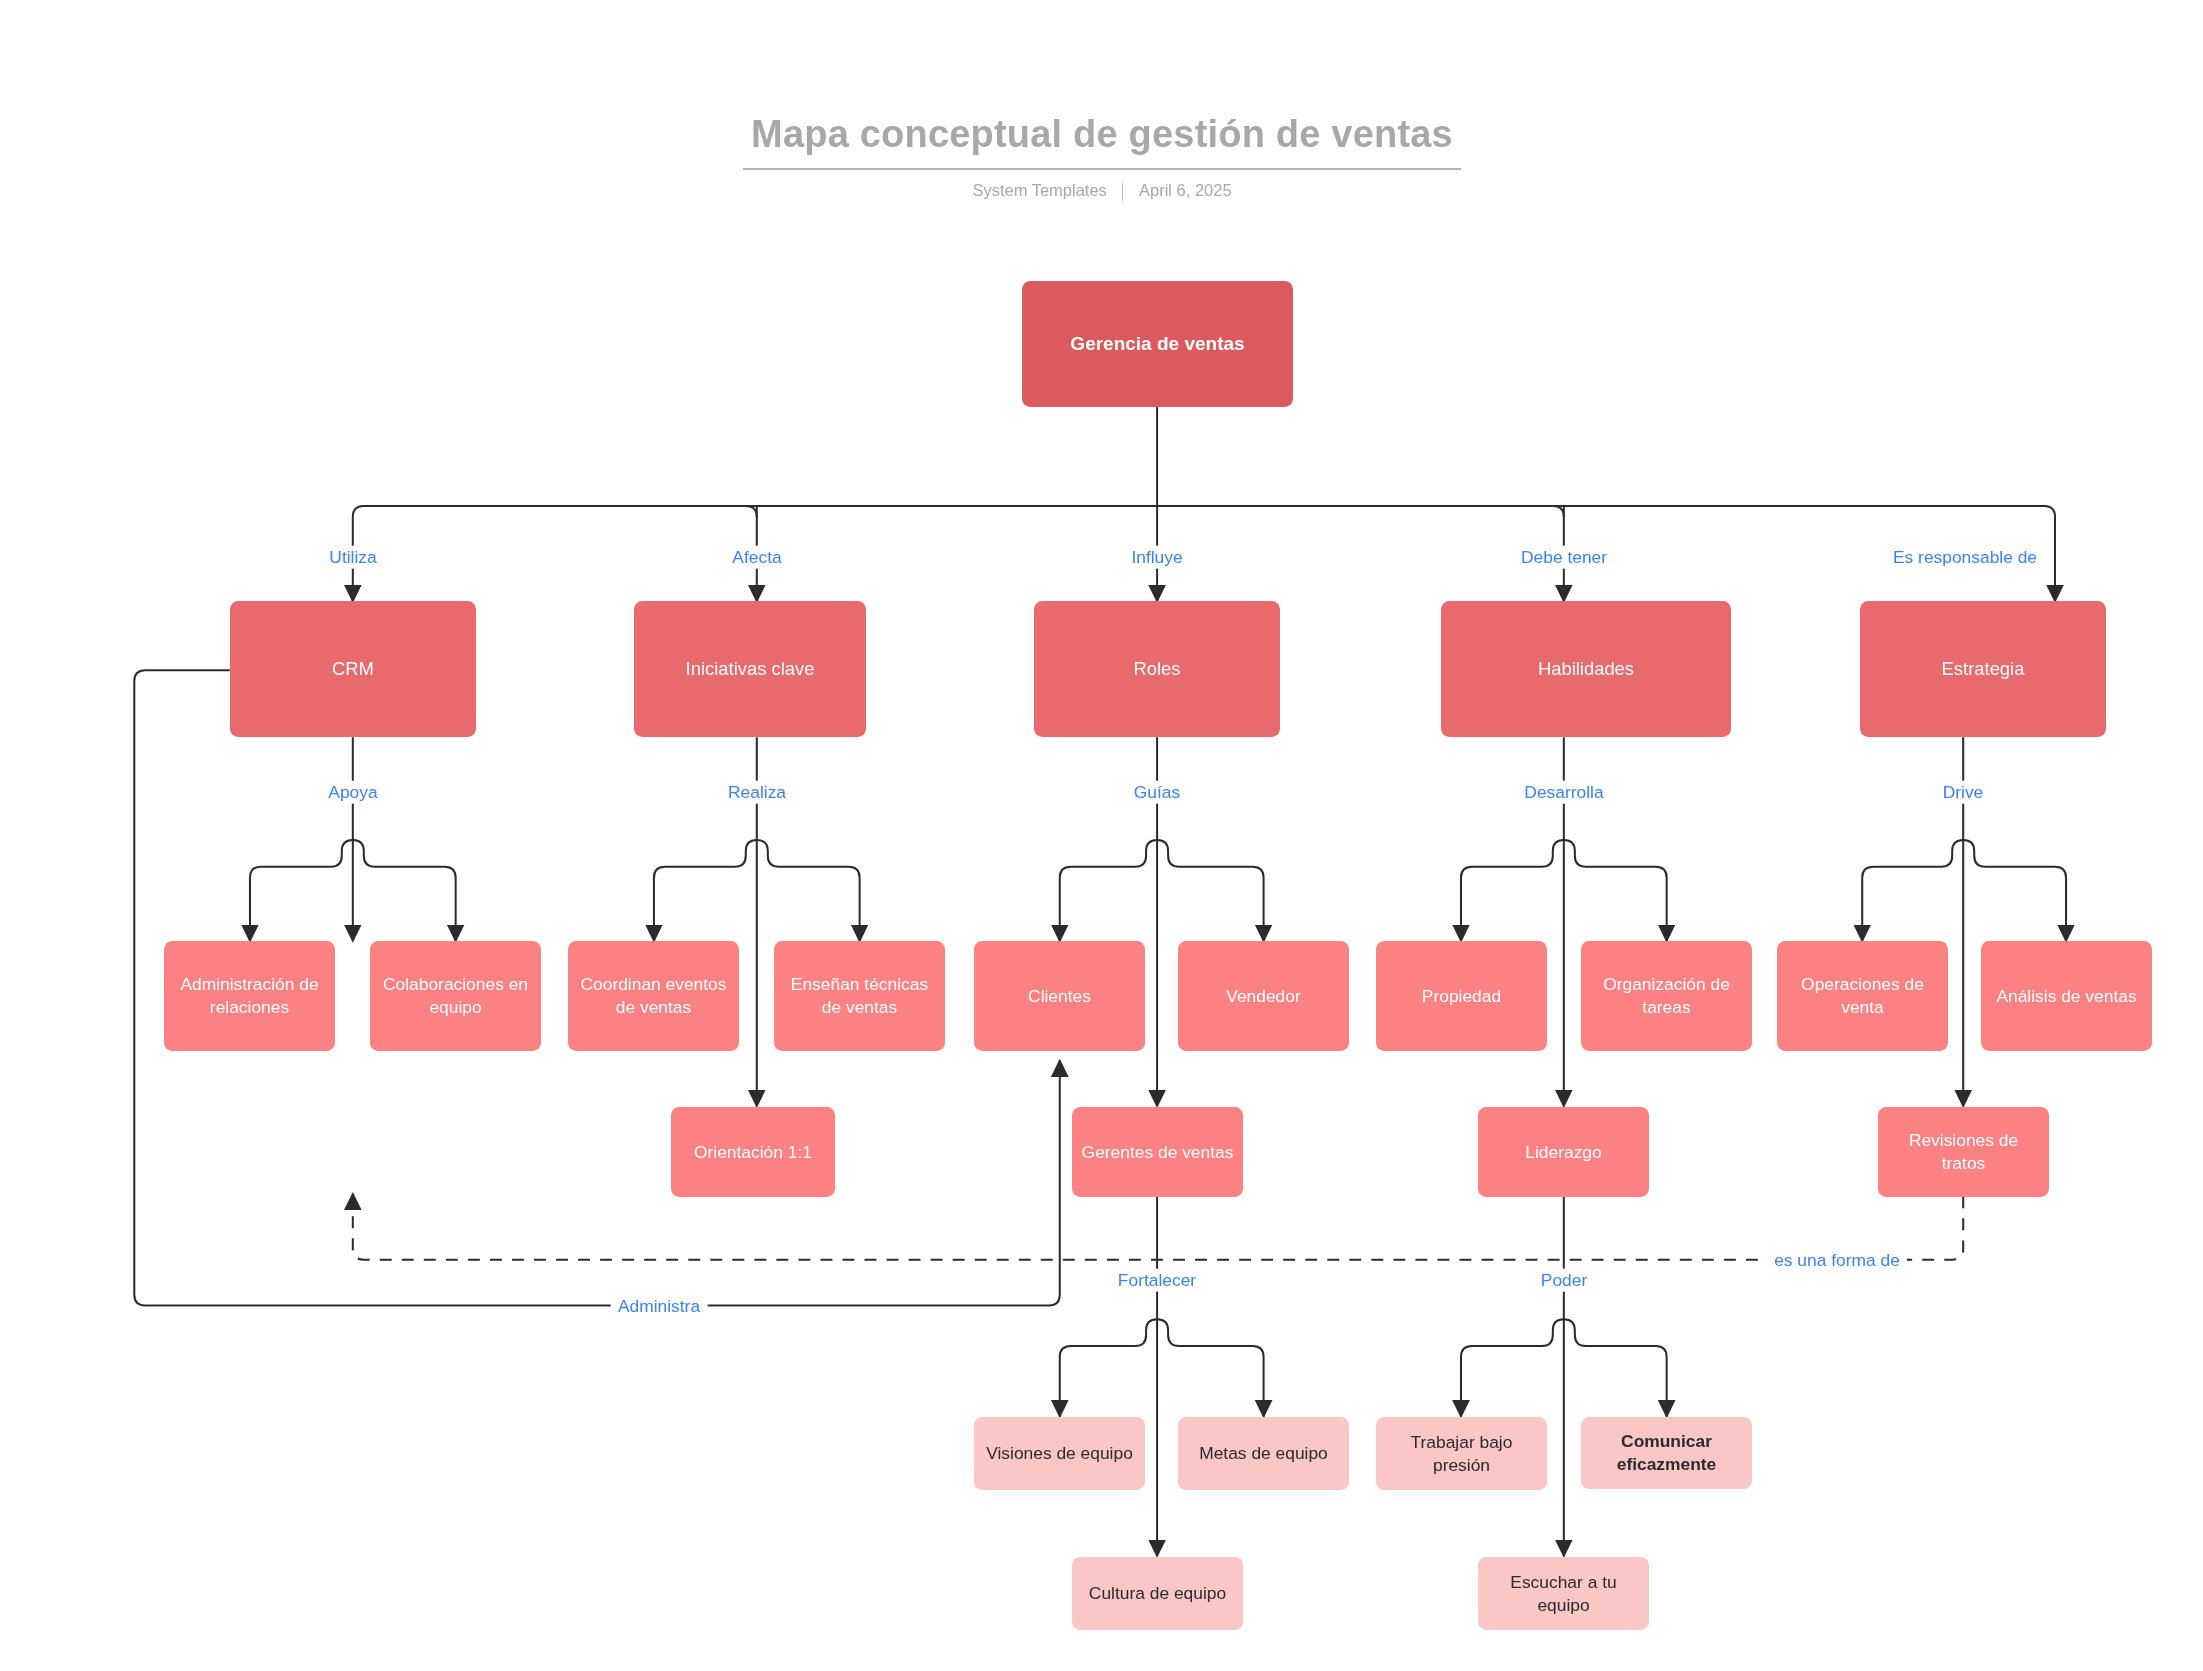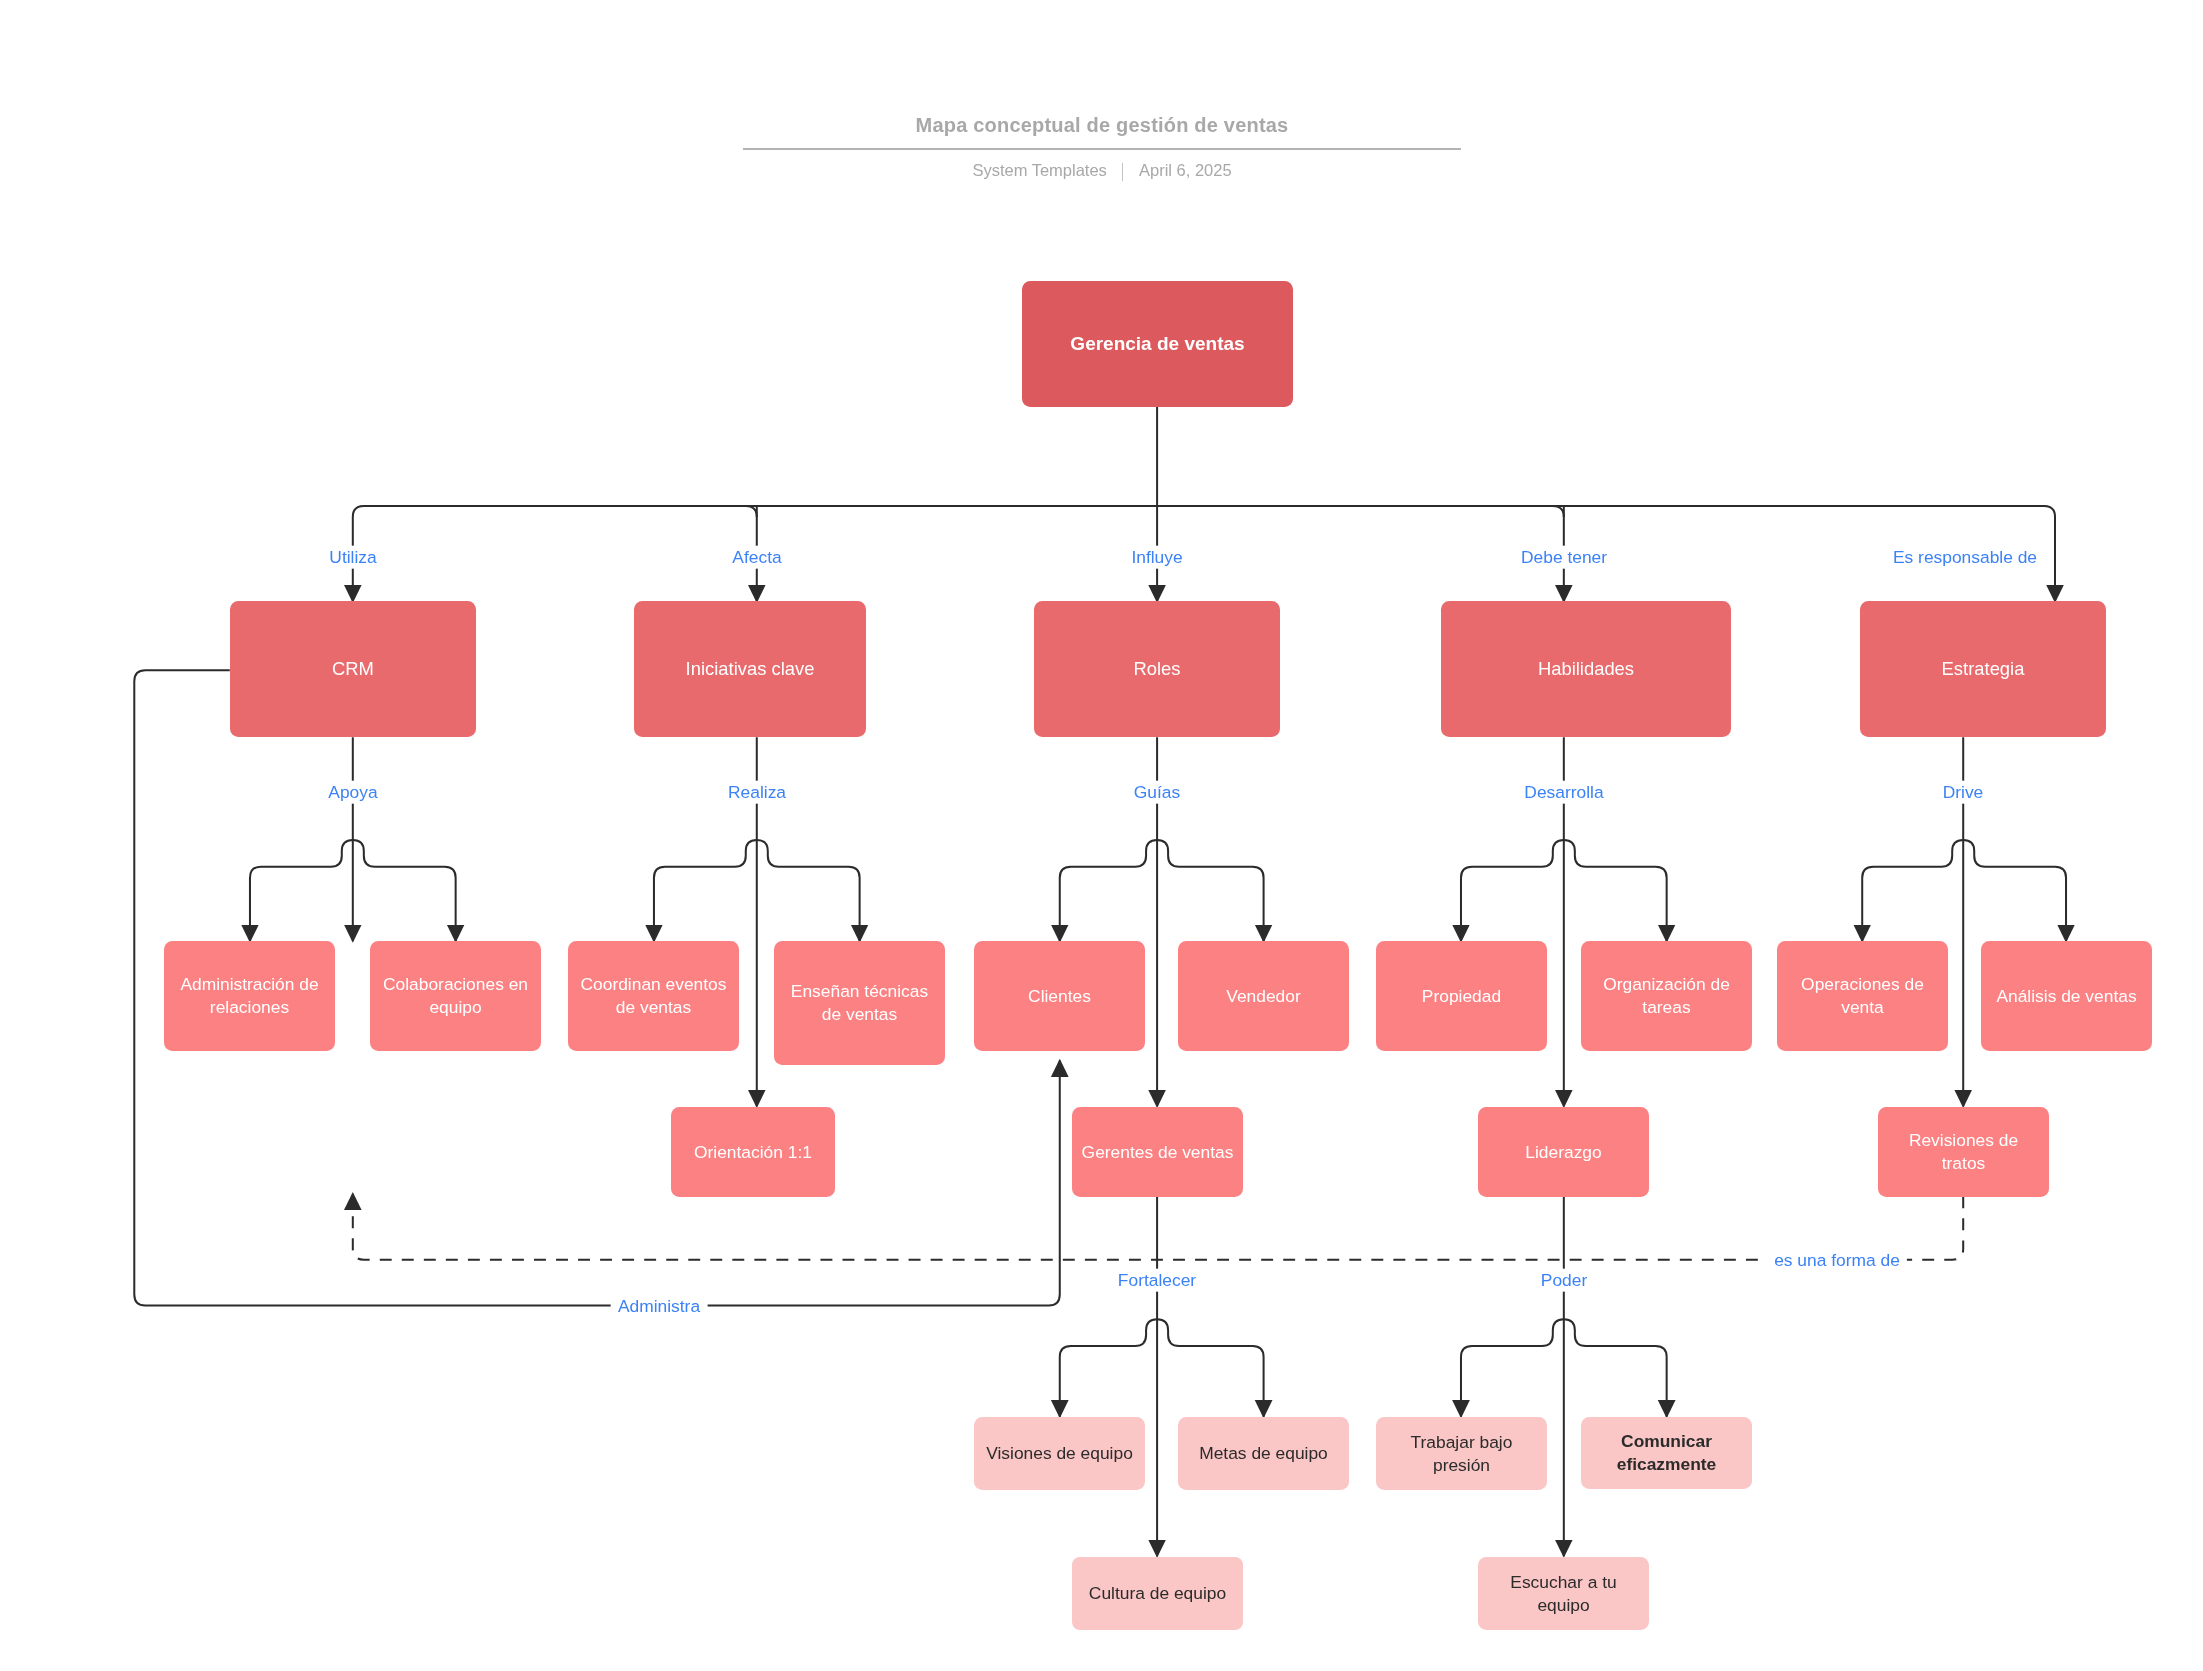--- a/index.html
+++ b/index.html
@@ -7,21 +7,21 @@
     width:2204px;height:1671px;
     font-family:"Liberation Sans","DejaVu Sans",sans-serif;
     -webkit-font-smoothing:antialiased;
     overflow:hidden;
   }
   #stage{position:relative;width:2204px;height:1671px;background:#fff;}
 
   
   #header{position:absolute;left:0;top:114px;width:2204px;text-align:center;}
   #doc-title{
-    font-size:20px;font-weight:bold;color:#a8a8a8;
+    font-size:38px;font-weight:bold;color:#a8a8a8;
     letter-spacing:0.2px;line-height:1.1;
   }
   #title-rule{
     width:718px;height:1.8px;background:#b4b4b4;margin:12px auto 0 auto;
   }
   #subtitle{
     margin-top:11px;font-size:16.5px;color:#a8a8a8;
     display:flex;justify-content:center;align-items:center;gap:0;
   }
   #subtitle .sep{
@@ -145,21 +145,21 @@
 
   <div class="node t2" style="left:230px;top:601px;width:246px;height:136px;">CRM</div>
   <div class="node t2" style="left:634px;top:601px;width:232px;height:136px;text-align:right;">Iniciativas clave</div>
   <div class="node t2" style="left:1034px;top:601px;width:246px;height:136px;">Roles</div>
   <div class="node t2" style="left:1441px;top:601px;width:290px;height:136px;">Habilidades</div>
   <div class="node t2" style="left:1840px;top:601px;width:246px;height:136px;margin-left:20px;">Estrategia</div>
 
   <div class="node t3" style="left:164px;top:941px;width:171px;height:110px;">Administración de relaciones</div>
   <div class="node t3" style="left:370px;top:941px;width:171px;height:110px;">Colaboraciones en equipo</div>
   <div class="node t3" style="left:568px;top:941px;width:171px;height:110px;">Coordinan eventos de ventas</div>
-  <div class="node t3" style="left:774px;top:941px;width:171px;height:124px;">Enseñan técnicas de ventas</div>
+  <div class="node t3" style="left:774px;top:941px;width:171px;height:110px;">Enseñan técnicas de ventas</div>
   <div class="node t3" style="left:974px;top:941px;width:171px;height:110px;">Clientes</div>
   <div class="node t3" style="left:1178px;top:941px;width:171px;height:110px;">Vendedor</div>
   <div class="node t3" style="left:1376px;top:941px;width:171px;height:110px;">Propiedad</div>
   <div class="node t3" style="left:1581px;top:941px;width:171px;height:110px;">Organización de tareas</div>
   <div class="node t3" style="left:1777px;top:941px;width:171px;height:110px;">Operaciones de venta</div>
   <div class="node t3" style="left:1981px;top:941px;width:171px;height:110px;">Análisis de ventas</div>
 
   <div class="node t4" style="left:671px;top:1107px;width:164px;height:90px;">Orientación 1:1</div>
   <div class="node t4" style="left:1072px;top:1107px;width:171px;height:90px;">Gerentes de ventas</div>
   <div class="node t4" style="left:1478px;top:1107px;width:171px;height:90px;">Liderazgo</div>

